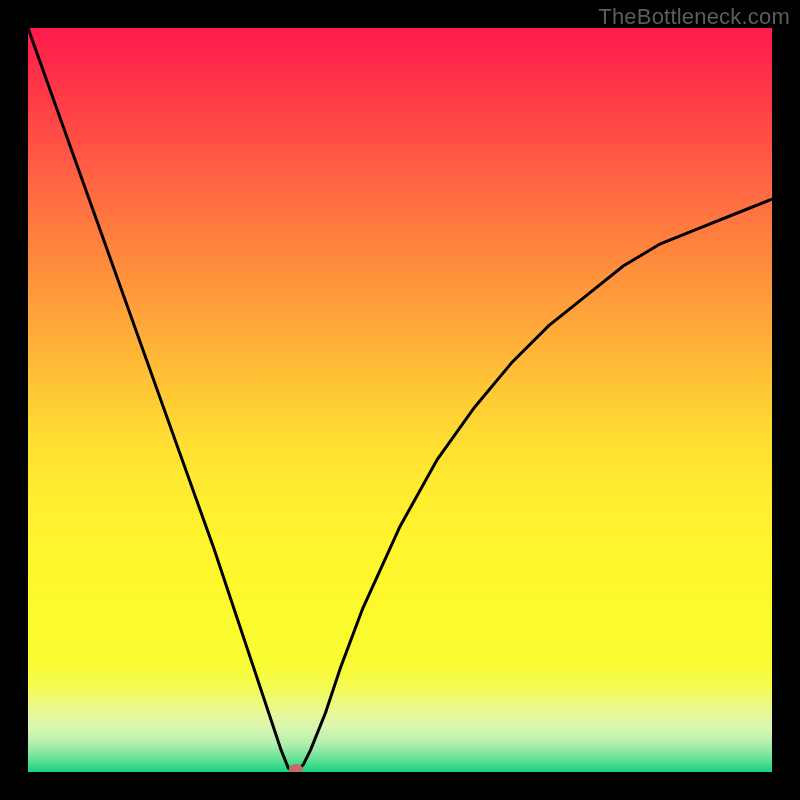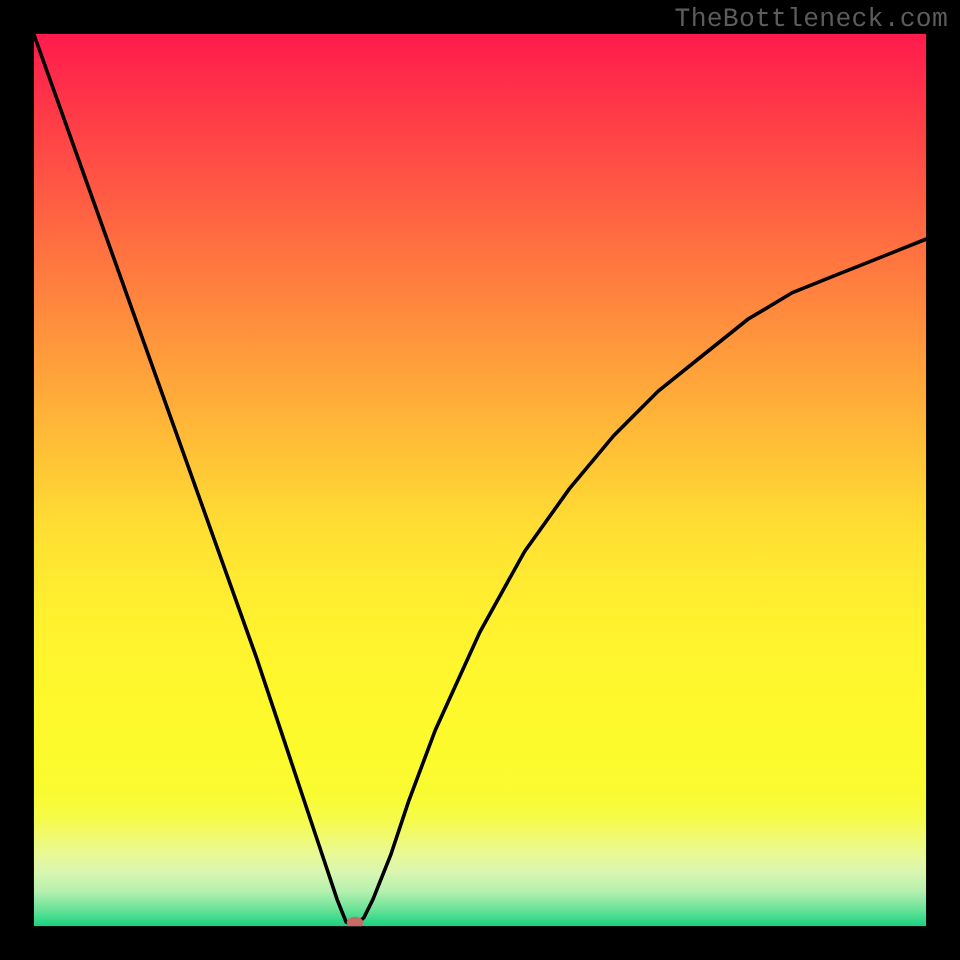--- a/index.html
+++ b/index.html
@@ -11,21 +11,20 @@
     background: #000;
     font-family: Arial, Helvetica, sans-serif;
   }
   .frame {
     position: absolute;
     left: 0;
     top: 0;
     width: 800px;
     height: 800px;
     background: #000;
-    font-family: Liberation Mono, monospace;
   }
   .plot {
     position: absolute;
     left: 28px;
     top: 28px;
     width: 744px;
     height: 744px;
     overflow: hidden;
   }
   .watermark {

